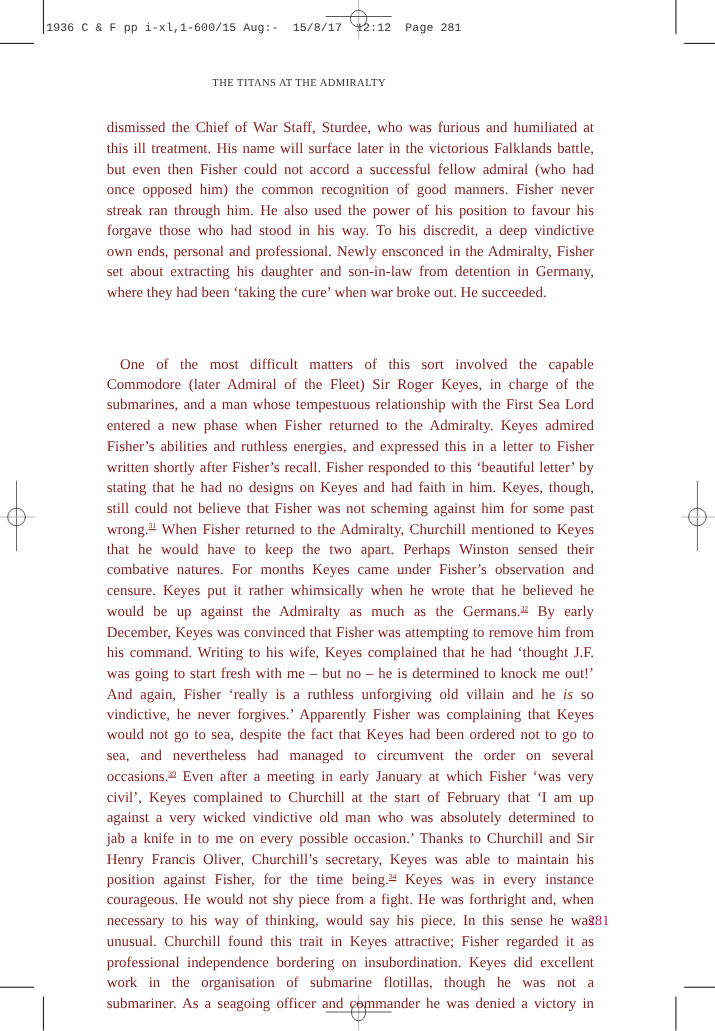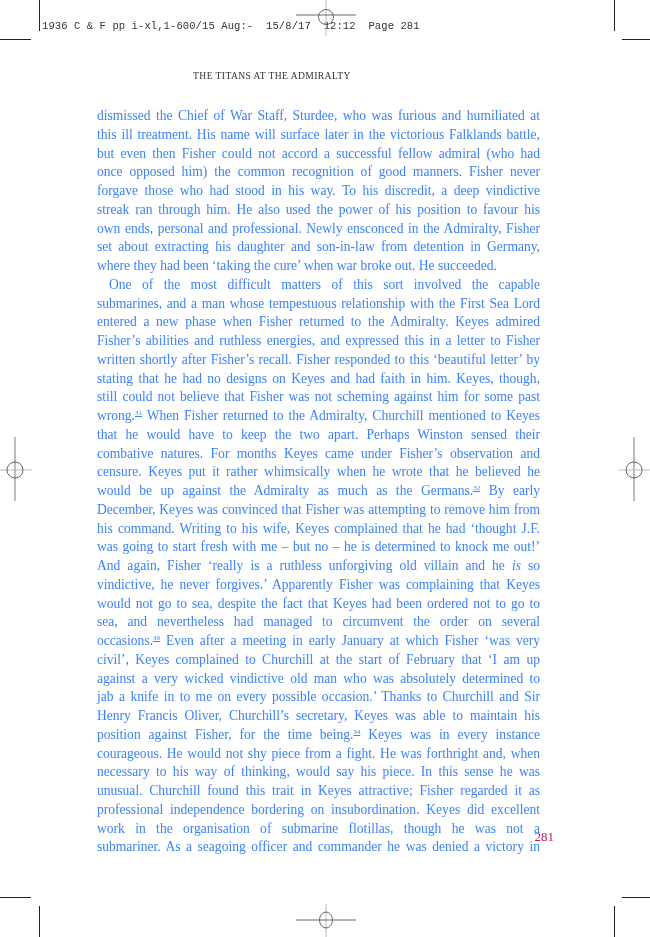--- a/index.html
+++ b/index.html
@@ -13,25 +13,25 @@
     font-size: 10.5px; color: #333; white-space: pre; letter-spacing: 0.1px;
   }
   .crop { position: absolute; background: #222; }
   .reg { position: absolute; }
   .running-head {
     position: absolute; top: 70px; left: 0; width: 544px; text-align: center;
     font-size: 9.6px; letter-spacing: 0.4px; color: #333;
   }
   .text-block {
     position: absolute; left: 97px; top: 107px; width: 443px;
-    font-size: 13.55px; line-height: 18.76px; text-align: justify; color: #3b82f6;
+    font-size: 13.55px; line-height: 18.76px; text-align: justify; color: #7f1d1d;
   }
   .line { display: block; white-space: nowrap; text-align: justify; text-align-last: justify; height: 18.76px; }
   .line.last { text-align-last: left; }
-  .line.indent { text-indent: 12px; }
+  .line.indent { text-indent: 12px; margin-top: 46px; }
   sup { font-size: 7px; vertical-align: 5px; line-height: 0; text-decoration: underline; }
   .page-number {
     position: absolute; top: 829px; left: 0; width: 554px; text-align: right;
     font-size: 13px; color: #be185d;
   }
 </style>
 </head>
 <body>
 
 <div class="slug">1936 C &amp; F pp i-xl,1-600/15 Aug:-  15/8/17  12:12  Page 281</div>
@@ -66,26 +66,27 @@
   <ellipse cx="32" cy="16" rx="6.5" ry="8" fill="none" stroke="#444" stroke-width="0.8"></ellipse>
 </svg>
 
 <div class="running-head">THE TITANS AT THE ADMIRALTY</div>
 
 <div class="text-block" id="body">
     <span class="line">dismissed the Chief of War Staff, Sturdee, who was furious and humiliated at</span>
     <span class="line">this ill treatment. His name will surface later in the victorious Falklands battle,</span>
     <span class="line">but even then Fisher could not accord a successful fellow admiral (who had</span>
     <span class="line">once opposed him) the common recognition of good manners. Fisher never</span>
+    <span class="line">streak ran through him. He also used the power of his position to favour his</span>
     <span class="line">forgave those who had stood in his way. To his discredit, a deep vindictive</span>
-    <span class="line">streak ran through him. He also used the power of his position to favour his</span>
     <span class="line">own ends, personal and professional. Newly ensconced in the Admiralty, Fisher</span>
     <span class="line">set about extracting his daughter and son-in-law from detention in Germany,</span>
     <span class="line last">where they had been ‘taking the cure’ when war broke out. He succeeded.</span>
     <span class="line indent">One of the most difficult matters of this sort involved the capable</span>
+    <span class="line">Commodore (later Admiral of the Fleet) Sir Roger Keyes, in charge of the</span>
     <span class="line">submarines, and a man whose tempestuous relationship with the First Sea Lord</span>
     <span class="line">entered a new phase when Fisher returned to the Admiralty. Keyes admired</span>
     <span class="line">Fisher’s abilities and ruthless energies, and expressed this in a letter to Fisher</span>
     <span class="line">written shortly after Fisher’s recall. Fisher responded to this ‘beautiful letter’ by</span>
     <span class="line">stating that he had no designs on Keyes and had faith in him. Keyes, though,</span>
     <span class="line">still could not believe that Fisher was not scheming against him for some past</span>
     <span class="line">wrong.<sup>31</sup> When Fisher returned to the Admiralty, Churchill mentioned to Keyes</span>
     <span class="line">that he would have to keep the two apart. Perhaps Winston sensed their</span>
     <span class="line">combative natures. For months Keyes came under Fisher’s observation and</span>
     <span class="line">censure. Keyes put it rather whimsically when he wrote that he believed he</span>

